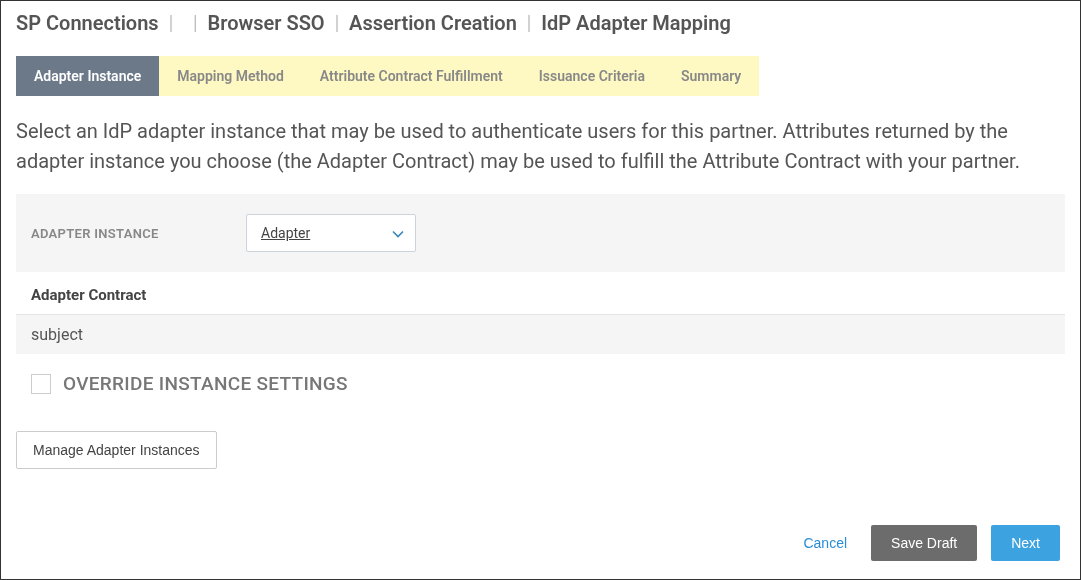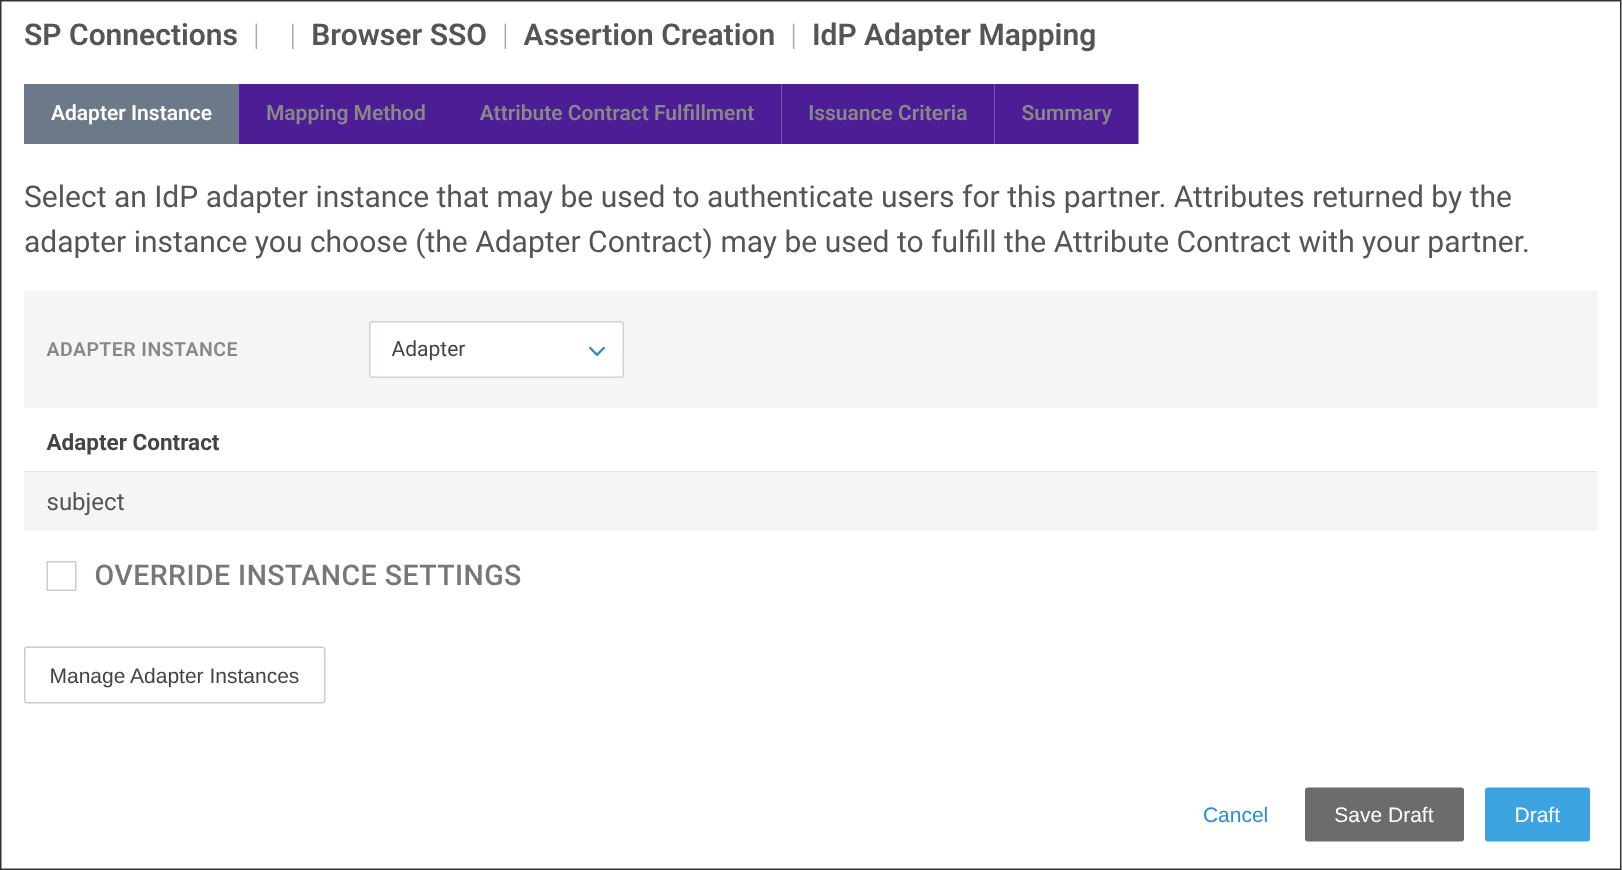--- a/index.html
+++ b/index.html
@@ -32,21 +32,21 @@
       margin: 0 10px;
       color: #aaa;
       font-weight: 300;
     }
     .tabs {
       display: flex;
       padding: 0 15px;
     }
     .tab {
       padding: 12px 18px;
-      background: #4c1d95;
+      background: #fef9c3;
       color: #888;
       font-size: 14px;
       font-weight: 600;
       cursor: pointer;
     }
     .tab.active {
       background: #6c7989;
       color: #ffffff;
     }
     .description {
@@ -77,20 +77,21 @@
     }
     .select-box {
       border: 1px solid #ccd3db;
       background: #ffffff;
       padding: 10px 40px 10px 14px;
       font-size: 14px;
       color: #444;
       width: 170px;
       cursor: pointer;
       border-radius: 2px;
+      text-decoration: underline;
     }
     .chevron {
       position: absolute;
       right: 12px;
       top: 50%;
       transform: translateY(-50%);
       pointer-events: none;
     }
     .section-header {
       padding: 14px 15px 10px 15px;
@@ -213,17 +214,17 @@
 <div class="checkbox-row">
   <div class="checkbox"></div>
   <div class="checkbox-label">OVERRIDE INSTANCE SETTINGS</div>
 </div>
 
 <button class="manage-button">Manage Adapter Instances</button>
 
 <div class="footer">
   <button class="link-button">Cancel</button>
   <button class="btn btn-secondary">Save Draft</button>
-  <button class="btn btn-primary">Draft</button>
+  <button class="btn btn-primary">Next</button>
 </div>
 
 
 
 
 </body></html>

